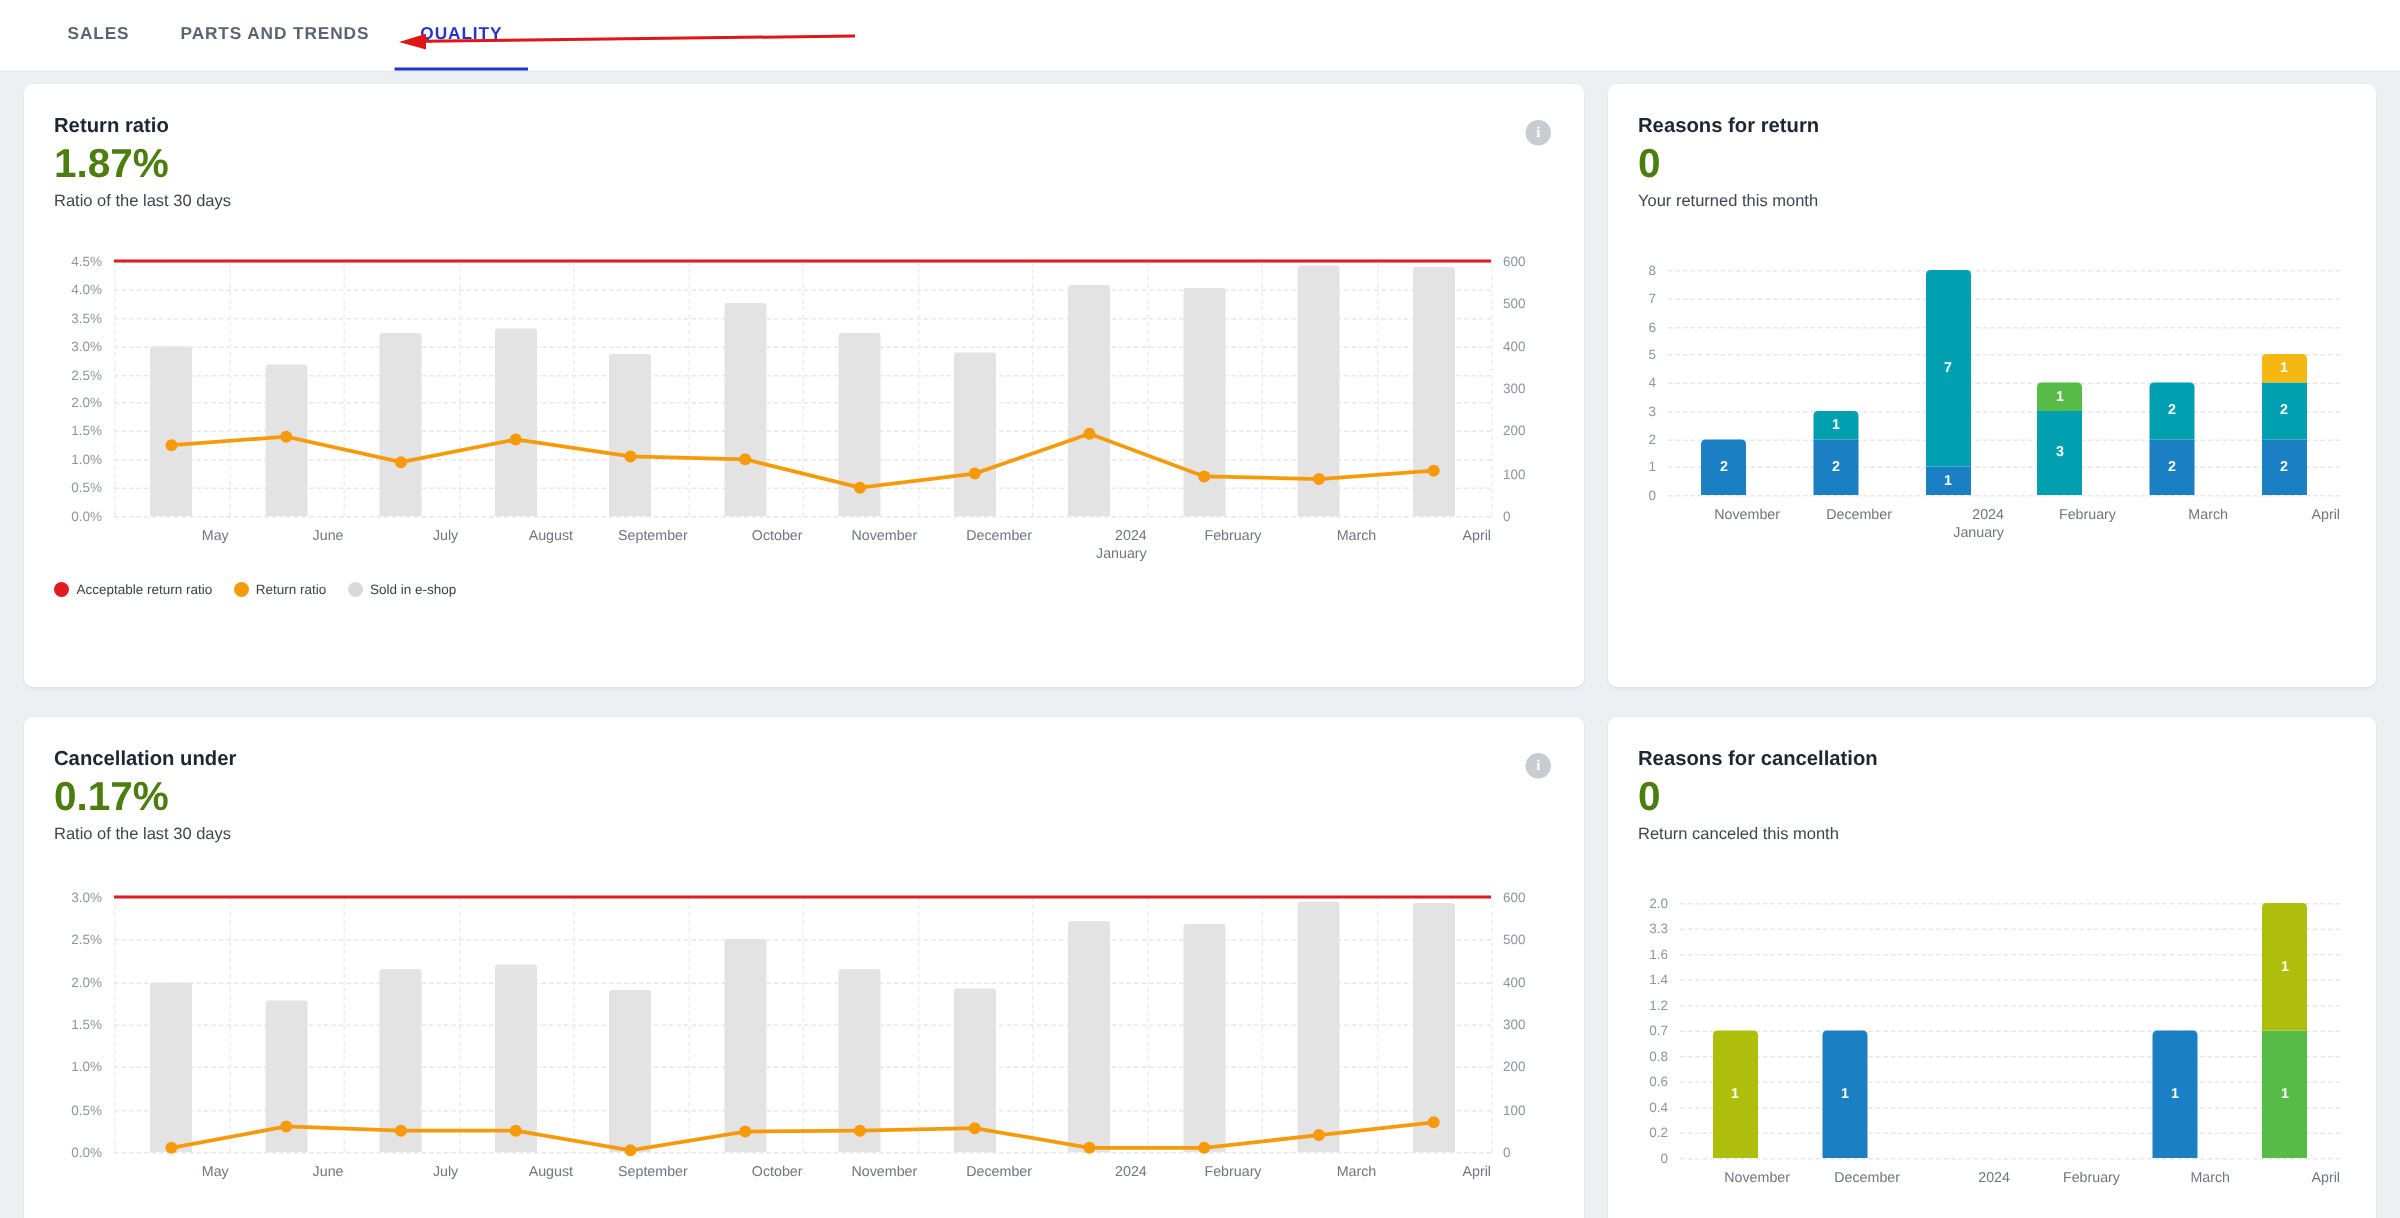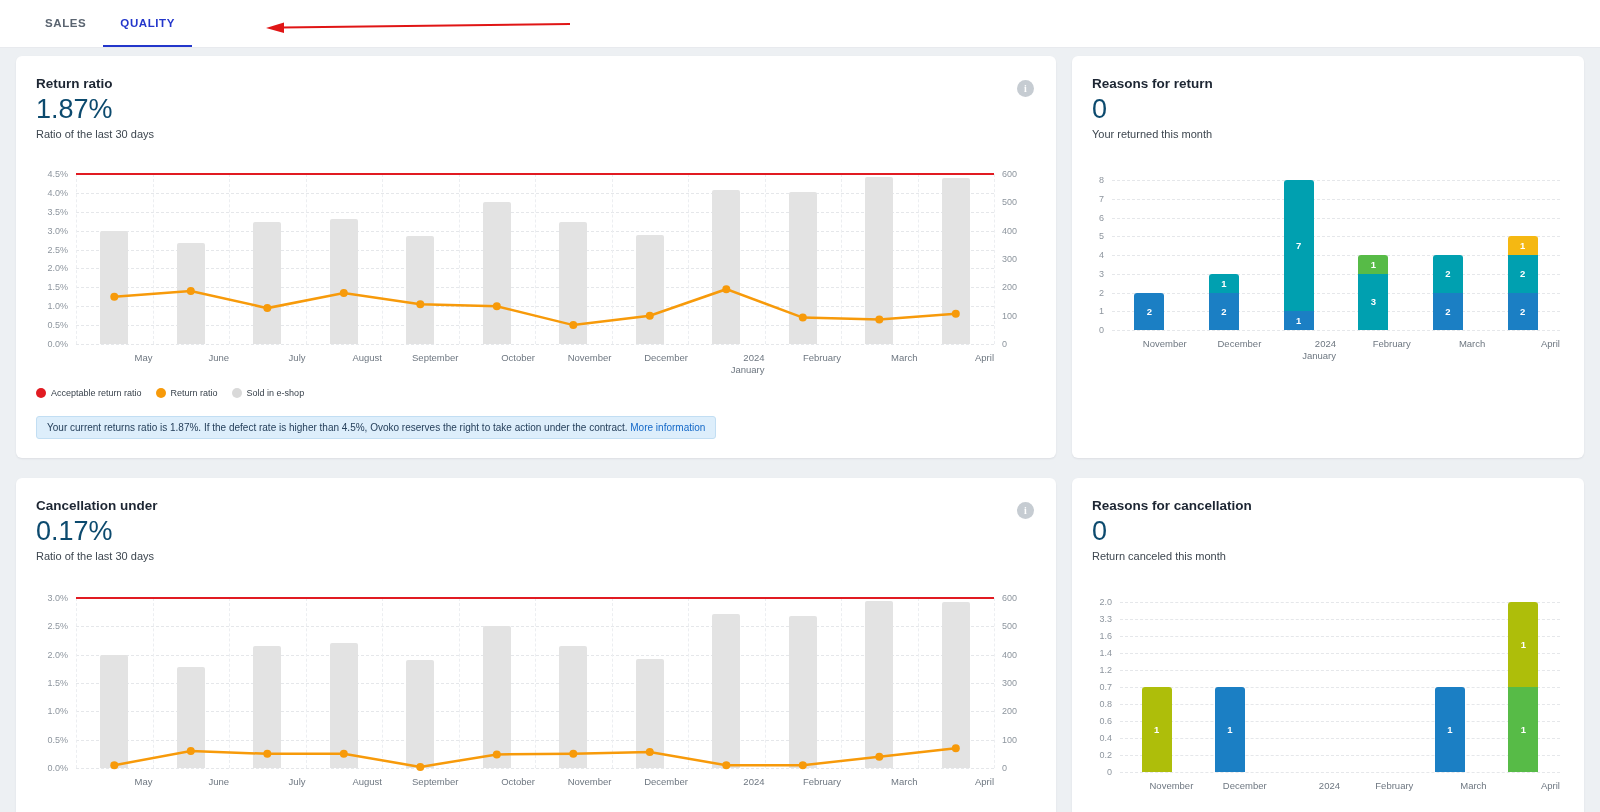--- a/index.html
+++ b/index.html
@@ -19,21 +19,21 @@
     color:#5a6470; border-bottom:2px solid transparent; cursor:pointer;
   }
   .tab.active { color:#2336cb; border-bottom-color:#2336cb; }
   .arrow-svg { position:absolute; left:0; top:0; z-index:20; pointer-events:none; }
 
   .card {
     position:absolute; background:#fff; border-radius:6px;
     box-shadow:0 1px 2px rgba(20,30,50,.08);
   }
   .card-title { position:absolute; left:20px; top:20px; font-size:13.5px; font-weight:700; color:#1d2633; }
-  .card-value { position:absolute; left:20px; top:38px; font-size:27px; font-weight:400; color:#0c4a6e; }
+  .card-value { position:absolute; left:20px; top:38px; font-size:27px; font-weight:700; color:#4d7c0f; }
   .card-sub   { position:absolute; left:20px; top:72px; font-size:11px; color:#3d464f; }
   .info {
     position:absolute; top:24px; right:22px; width:17px; height:17px; border-radius:50%;
     background:#c6ccd2; color:#fff; font-size:10px; font-weight:700;
     display:flex; align-items:center; justify-content:center;
     font-family:"Liberation Serif", serif; cursor:pointer;
   }
 
   .chart { position:absolute; }
   .hgrid { position:absolute; height:0; border-top:1px dashed #e5e7ea; }
@@ -58,20 +58,21 @@
     position:absolute; left:20px; background:#ddeefb; border:1px solid #c2def3;
     border-radius:3px; padding:5px 10px; font-size:10px; color:#27415c; white-space:nowrap;
   }
   .banner a { color:#1569c8; text-decoration:none; cursor:pointer; }
 </style>
 </head>
 <body>
 
 <div class="topbar">
   <div class="tab">SALES</div>
+  <div class="tab">PARTS AND TRENDS</div>
   <div class="tab active">QUALITY</div>
 </div>
 
 <svg class="arrow-svg" width="1600" height="48">
   <line x1="570" y1="24" x2="282" y2="27.5" stroke="#e01515" stroke-width="2"></line>
   <polygon points="266,28 284,22.5 284,33" fill="#e01515"></polygon>
 </svg>
 
 <div class="card" style="left:16px;top:56px;width:1040px;height:402px">
   <div class="card-title">Return ratio</div>
@@ -158,24 +159,20 @@
         <circle cx="772.8" cy="143.6" r="4" fill="#f79a0a"></circle>
         <circle cx="849.3" cy="145.4" r="4" fill="#f79a0a"></circle>
         <circle cx="925.8" cy="139.8" r="4" fill="#f79a0a"></circle>
       </svg>
     </div>
   <div class="legend" style="top:332px">
       <span class="litem"><span class="lchip" style="background:#e11b22"></span>Acceptable return ratio</span>
       <span class="litem"><span class="lchip" style="background:#f79a0a"></span>Return ratio</span>
       <span class="litem"><span class="lchip" style="background:#d9d9d9"></span>Sold in e-shop</span>
     </div>
-  <div class="banner" style="top:360px">
-    <span>Your current returns ratio is 1.87%. If the defect rate is higher than 4.5%, Ovoko reserves the right to take action under the contract.</span>
-    <a>More information</a>
-  </div>
 </div>
 
 <div class="card" style="left:1072px;top:56px;width:512px;height:402px">
   <div class="card-title">Reasons for return</div>
   <div class="card-value">0</div>
   <div class="card-sub">Your returned this month</div>
   <div class="chart" id="reasons-return-chart" style="left:14px;top:124px;width:484px;height:186px">
       <div class="hgrid" style="left:26px;right:10px;top:0px"></div>
       <div class="ytick left" style="top:-5px;width:18px">8</div>
       <div class="hgrid" style="left:26px;right:10px;top:18.75px"></div>

